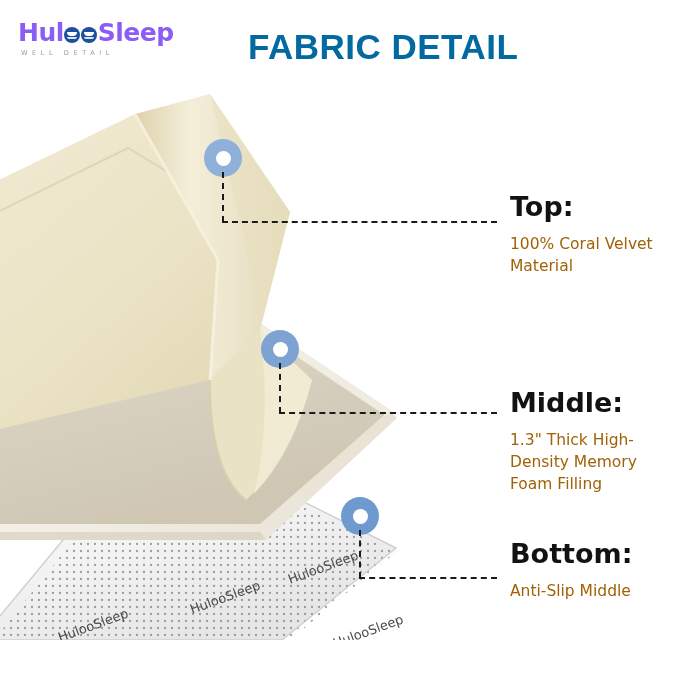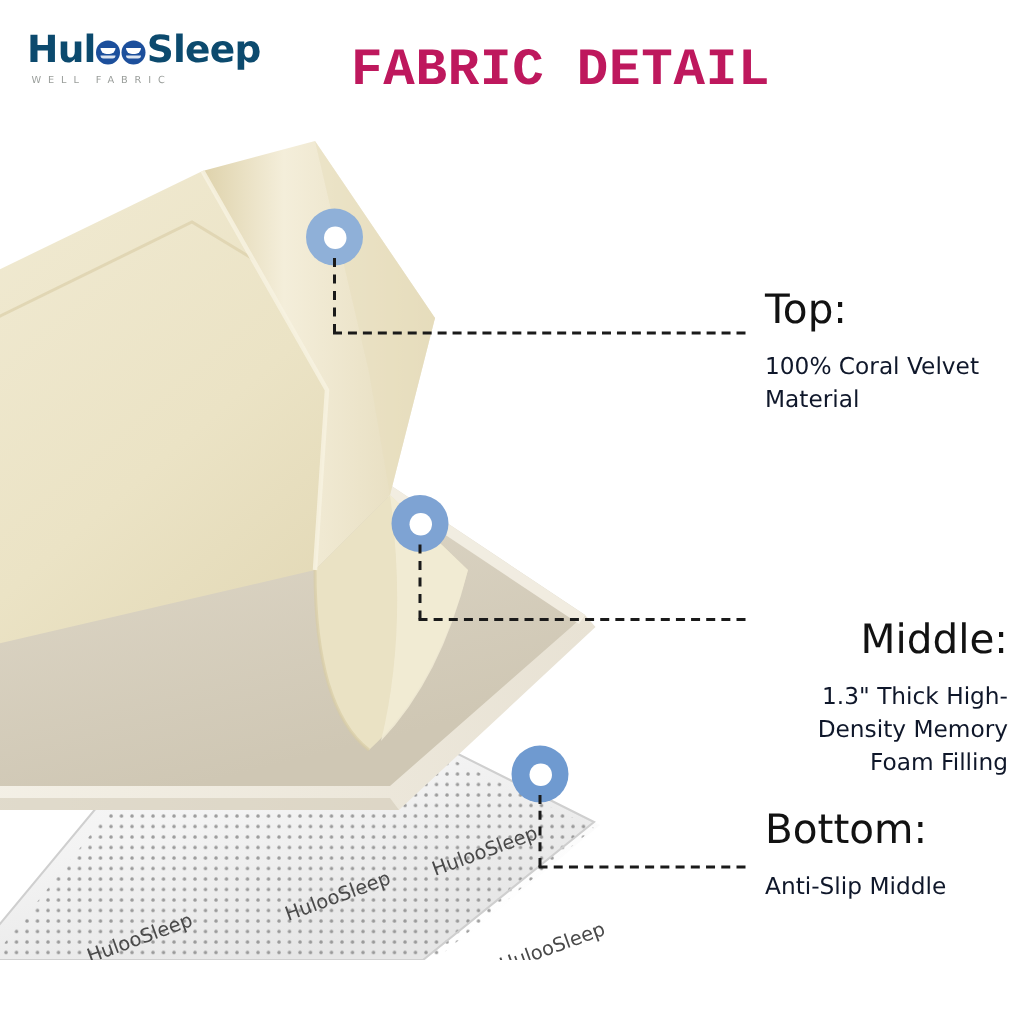--- a/index.html
+++ b/index.html
@@ -23,21 +23,21 @@
     top: 20px;
     width: 150px;
     height: 42px;
   }
   #logo-wordmark {
     position: relative;
     font-family: "DejaVu Sans", sans-serif;
     font-weight: bold;
     font-size: 25px;
     letter-spacing: -0.5px;
-    color: #0c4a6e;
+    color: #8b5cf6;
     line-height: 1;
     white-space: nowrap;
   }
   #logo-wordmark .part {
     display: inline-block;
     vertical-align: baseline;
   }
   .logo-eyes {
     display: inline-block;
     position: relative;
@@ -81,27 +81,27 @@
     font-family: "DejaVu Sans", sans-serif;
     font-size: 6.5px;
     letter-spacing: 4.6px;
     color: #9a9e9b;
     padding-left: 3px;
   }
 
   
   #title {
     position: absolute;
-    left: 234px;
+    left: 248px;
     top: 27px;
-    font-family: Liberation Mono, monospace;
+    font-family: Liberation Sans, sans-serif;
     font-weight: bold;
     font-size: 35px;
     letter-spacing: 0.5px;
-    color: #be185d;
+    color: #0369a1;
     white-space: nowrap;
   }
 
   
   #product {
     position: absolute;
     left: -40px;
     top: 80px;
     width: 500px;
     height: 560px;
@@ -160,35 +160,35 @@
   #leader-bot-h    { left: 359px; top: 577px; width: 138px; }
 
   
   .callout {
     position: absolute;
     left: 510px;
     width: 162px;
   }
   .callout-heading {
     font-family: "DejaVu Sans", sans-serif;
-    font-weight: normal;
+    font-weight: bold;
     font-size: 27px;
     color: #121212;
     line-height: 1.1;
     white-space: nowrap;
   }
   .callout-body {
     margin-top: 11px;
     font-family: "DejaVu Sans", sans-serif;
     font-size: 15.5px;
-    color: #0f172a;
+    color: #a16207;
     line-height: 1.42;
   }
   #callout-top    { top: 192px; }
-  #callout-middle { top: 412px; text-align: right; }
+  #callout-middle { top: 388px; }
   #callout-bottom { top: 539px; }
 
   
   .wm {
     font-family: "DejaVu Sans", sans-serif;
     font-size: 13px;
     fill: #4a4a4a;
   }
 </style>
 </head>
@@ -196,21 +196,21 @@
 
 <div id="page">
 
   <div id="logo">
     <div id="logo-wordmark">
       <span class="part">Hul</span><span class="logo-eyes">
         <span class="logo-eye left"></span>
         <span class="logo-eye right"></span>
       </span><span class="part">Sleep</span>
     </div>
-    <div id="logo-tagline">WELL FABRIC</div>
+    <div id="logo-tagline">WELL DETAIL</div>
   </div>
 
   <div id="title">FABRIC DETAIL</div>
 
   <div id="product">
     <svg width="500" height="560" viewBox="0 0 500 560" xmlns="http://www.w3.org/2000/svg">
       <defs>
         <linearGradient id="gTop" x1="0" y1="0" x2="1" y2="1">
           <stop offset="0%" stop-color="#f2ecd6"></stop>
           <stop offset="55%" stop-color="#ebe3c5"></stop>

